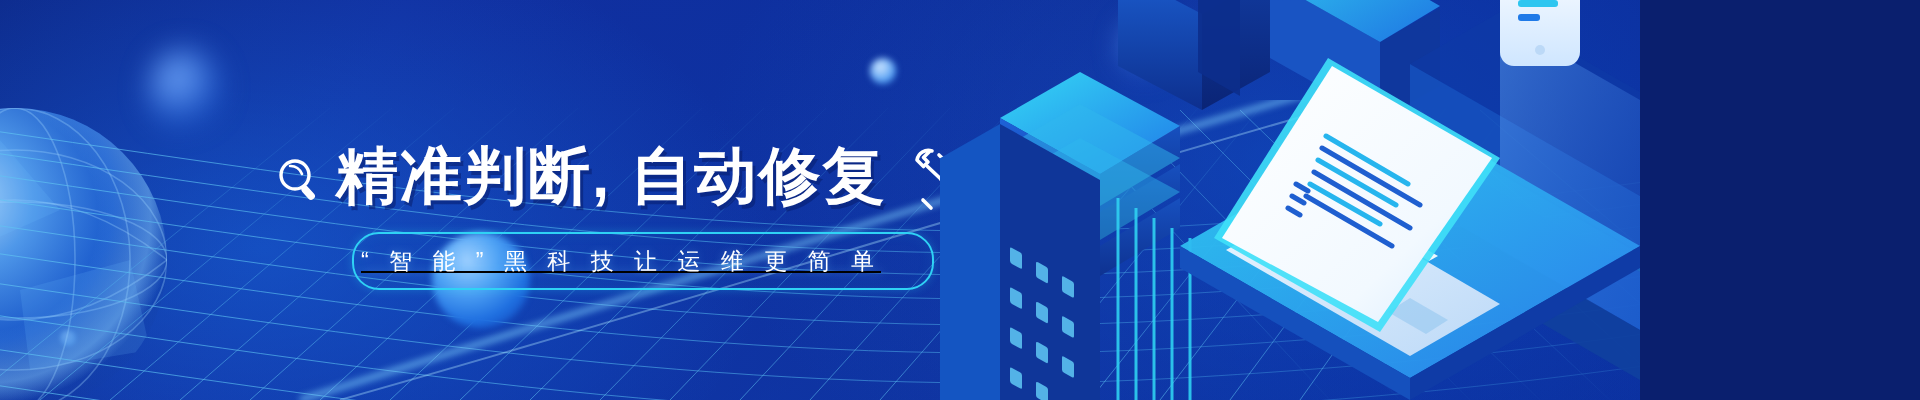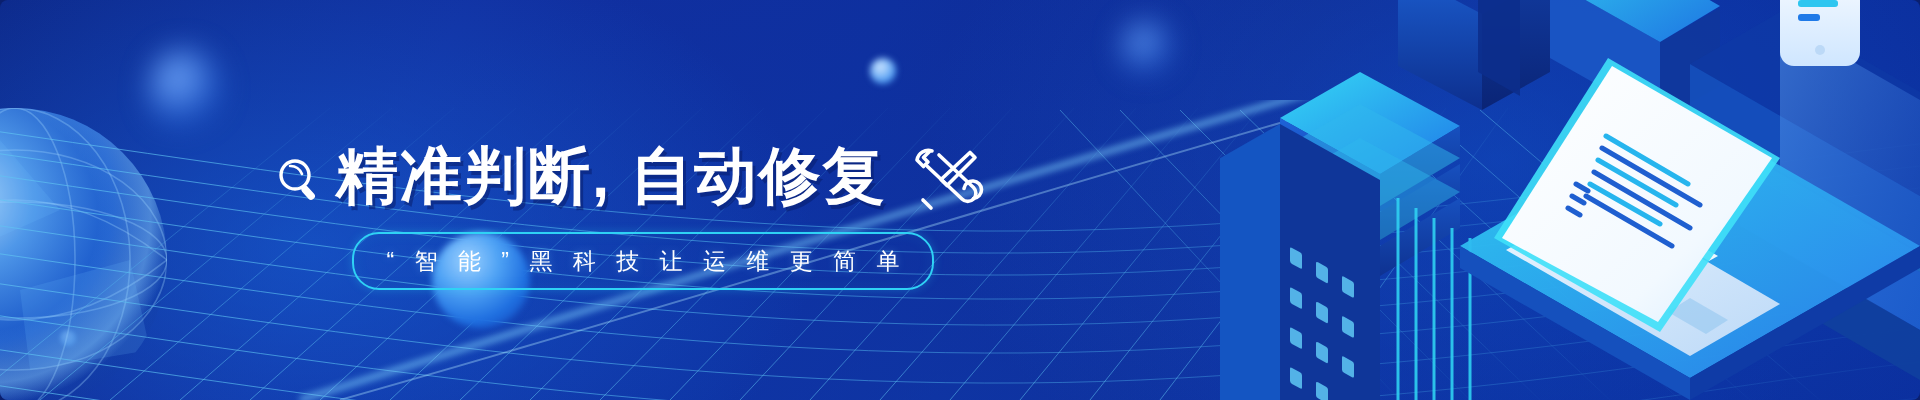--- a/index.html
+++ b/index.html
@@ -1,24 +1,23 @@
 <!DOCTYPE html>
 <html><head>
 <meta charset="utf-8">
 <style>
   html,body{margin:0;padding:0;background:#0a1f6e;}
   #banner{
-    position:relative;width:1920px;height:400px;overflow:hidden;
+    position:relative;width:1640px;height:400px;overflow:hidden;
     font-family:"Liberation Sans","DejaVu Sans",sans-serif;
     background:
       radial-gradient(820px 520px at 16% 62%, rgba(24,104,220,.55) 0%, rgba(24,104,220,0) 62%),
       radial-gradient(900px 600px at 78% 40%, rgba(18,86,205,.50) 0%, rgba(18,86,205,0) 64%),
       radial-gradient(1200px 700px at 50% 110%, rgba(14,60,175,.55) 0%, rgba(14,60,175,0) 70%),
       linear-gradient(118deg, #0d2a8c 0%, #112fa0 22%, #0e2f9e 42%, #102a92 62%, #0b2b9a 80%, #0b2f9e 100%);
-    border-radius: 8px;
   }
   .layer{position:absolute;inset:0;}
   .pe-none{pointer-events:none;}
 
   
   .orb{position:absolute;border-radius:50%;filter:blur(14px);}
   .orb.o1{left:148px;top:48px;width:74px;height:86px;background:radial-gradient(circle at 38% 34%, rgba(120,175,255,.95), rgba(40,110,230,.38) 58%, rgba(30,90,215,0) 75%);}
   .orb.o2{left:1120px;top:20px;width:54px;height:58px;background:radial-gradient(circle at 40% 36%, rgba(110,170,255,.85), rgba(36,104,226,.30) 60%, rgba(30,90,215,0) 78%);}
   .orb.o3{left:432px;top:232px;width:98px;height:96px;filter:blur(3px);background:radial-gradient(circle at 36% 30%, #9ed0ff 0%, #4fa3f5 34%, #1f6fe0 66%, rgba(22,86,210,.25) 92%, rgba(22,86,210,0) 100%);}
   .orb.o4{left:60px;top:330px;width:16px;height:16px;filter:blur(2px);background:radial-gradient(circle at 40% 35%, #bcdcff, #3f8ef0 70%, rgba(40,120,230,0));}
@@ -37,22 +36,23 @@
   .mag-icon{width:46px;height:46px;flex:0 0 auto;margin-top:6px;}
   .wrench-icon{width:74px;height:70px;flex:0 0 auto;margin-left:10px;margin-top:2px;}
   .headline-text{
     font-size:62px;line-height:1;font-weight:700;color:#ffffff;letter-spacing:2px;
     white-space:nowrap;text-shadow:3px 4px 0 rgba(8,30,110,.55);
   }
 
   .pill{
     position:absolute;left:352px;top:232px;width:578px;height:54px;
     border:2px solid #2fd2f5;border-radius:27px;
-    display:flex;align-items:center;justify-content:center;
+    display:flex;align-items:center;
     box-shadow:0 0 10px rgba(47,210,245,.28), inset 0 0 14px rgba(47,210,245,.08);
+    text-decoration:underline;
   }
   .pill-text{
     color:#ffffff;font-size:23px;letter-spacing:7px;white-space:nowrap;
     text-shadow:0 0 8px rgba(110,200,255,.45);padding-left:7px;
   }
 
   
   .illus{position:absolute;right:0;top:0;width:700px;height:400px;}
 </style>
 </head>

